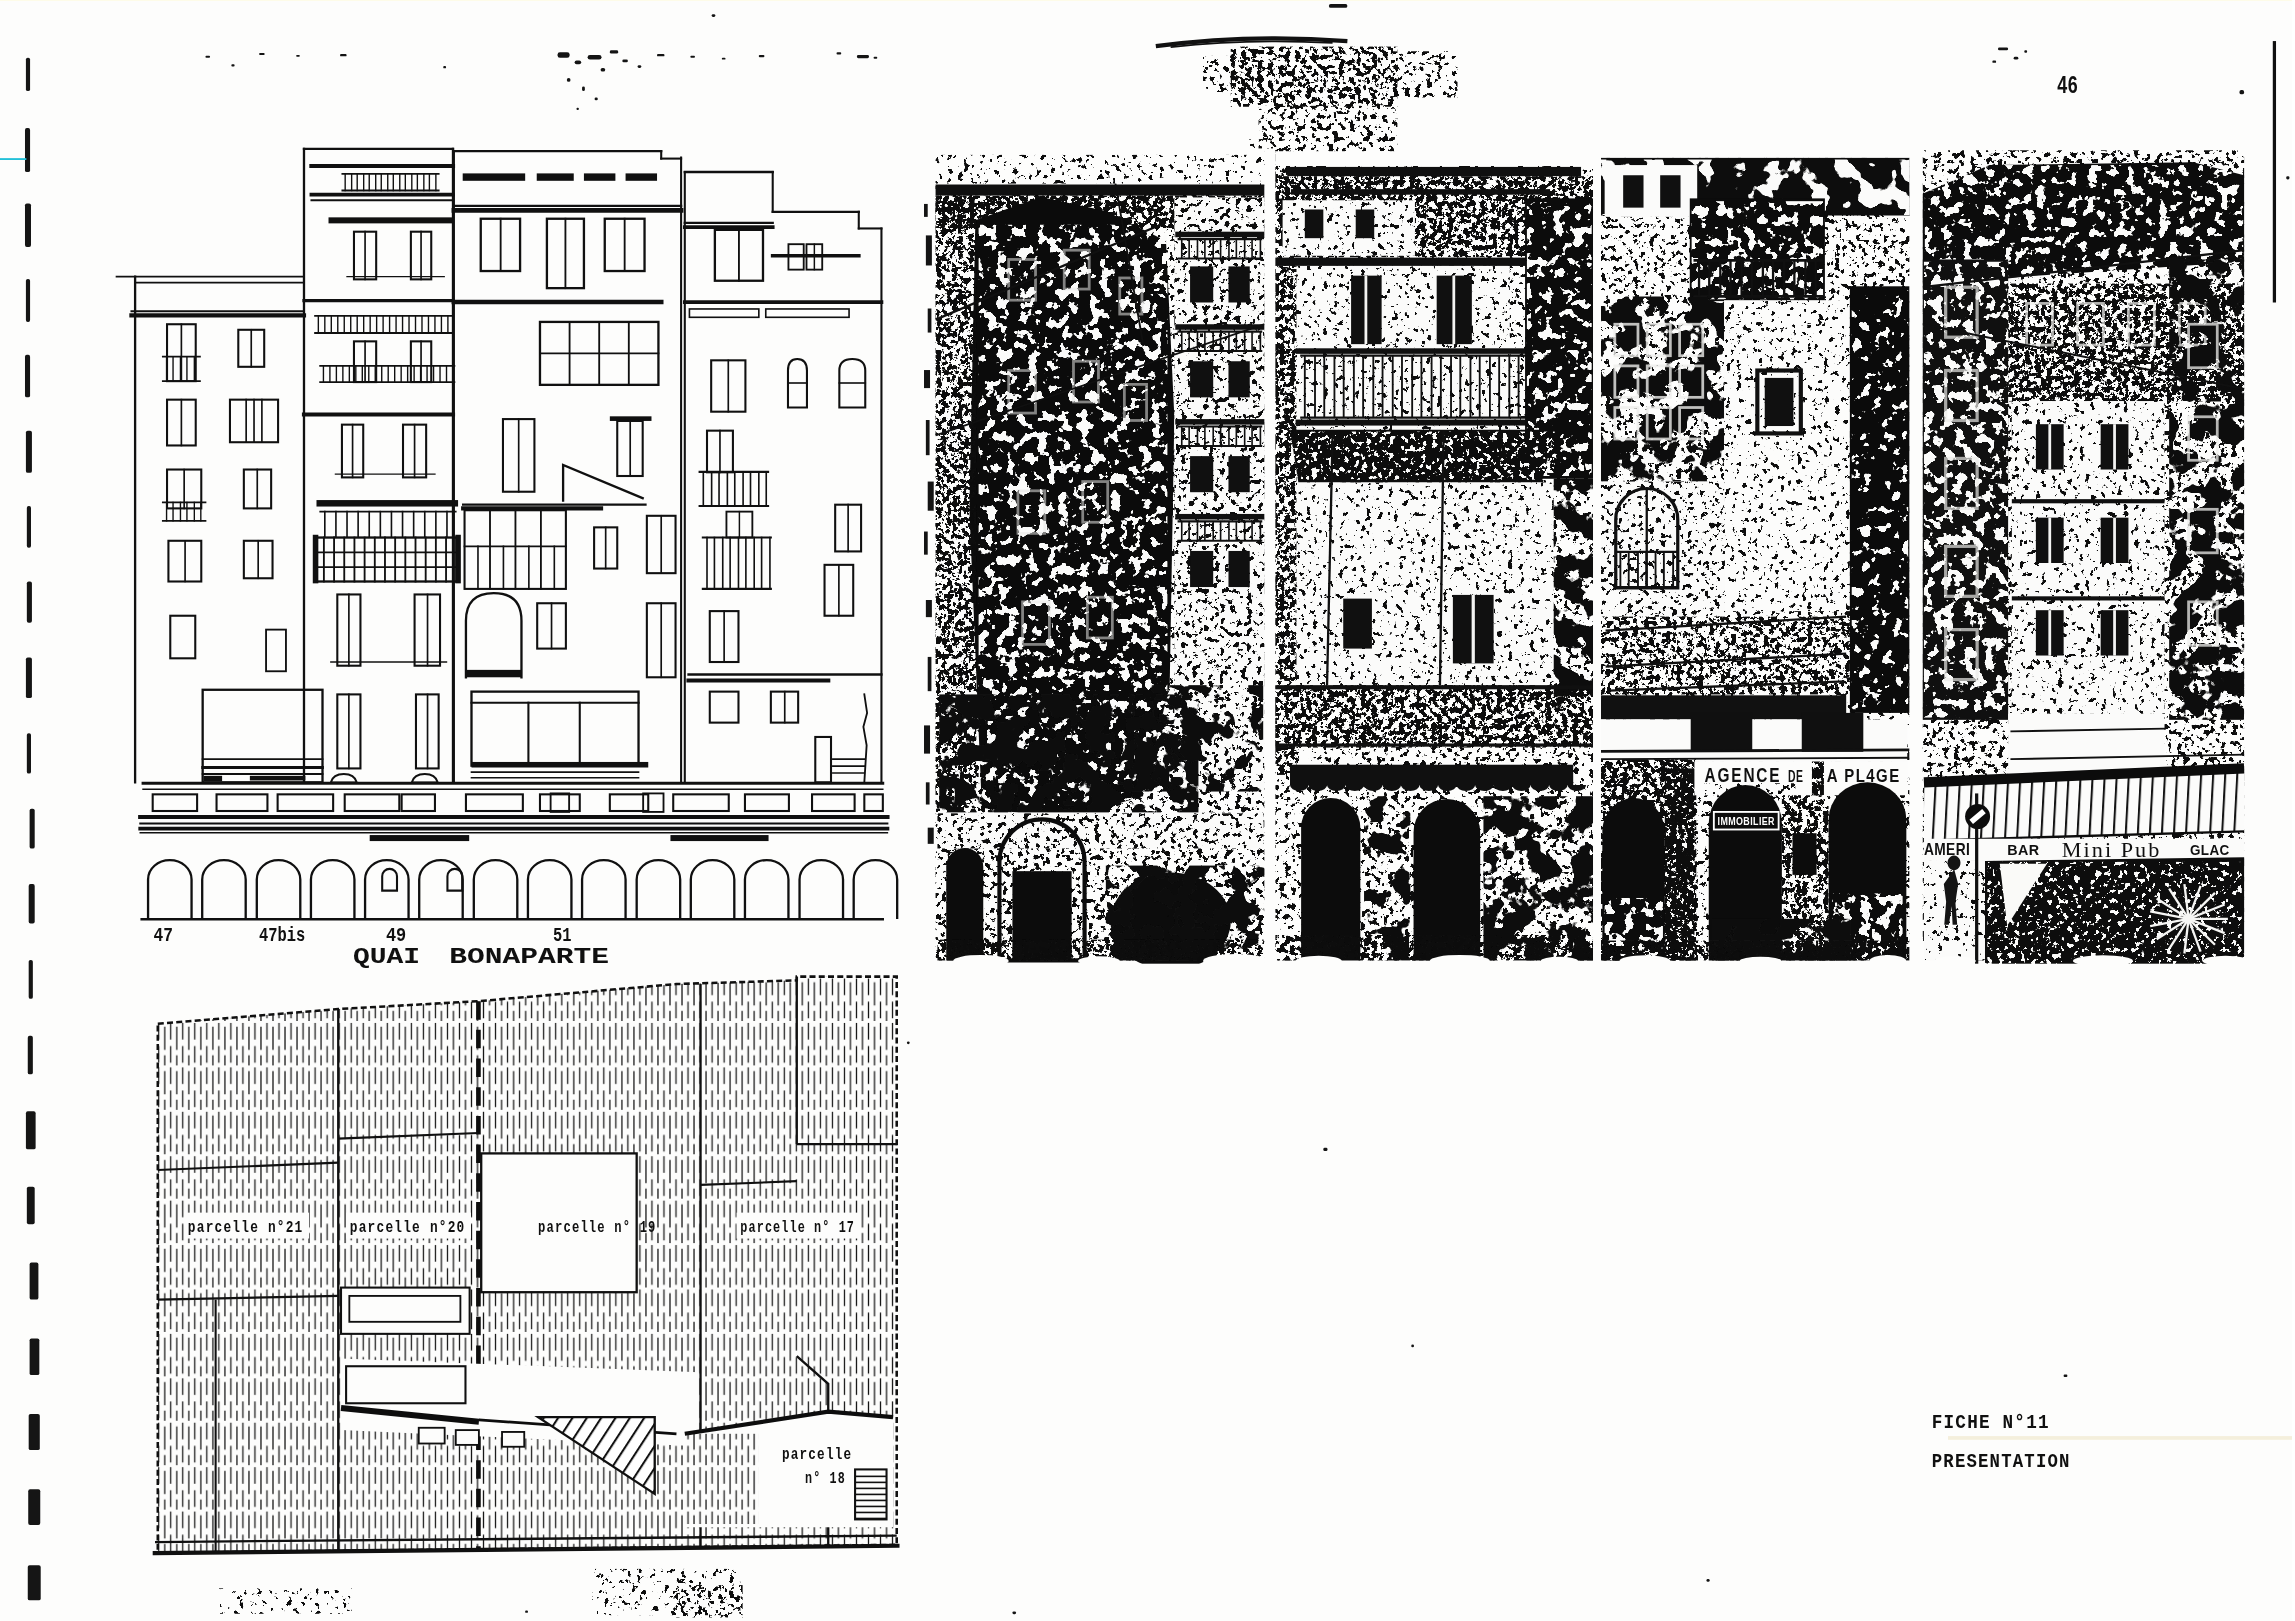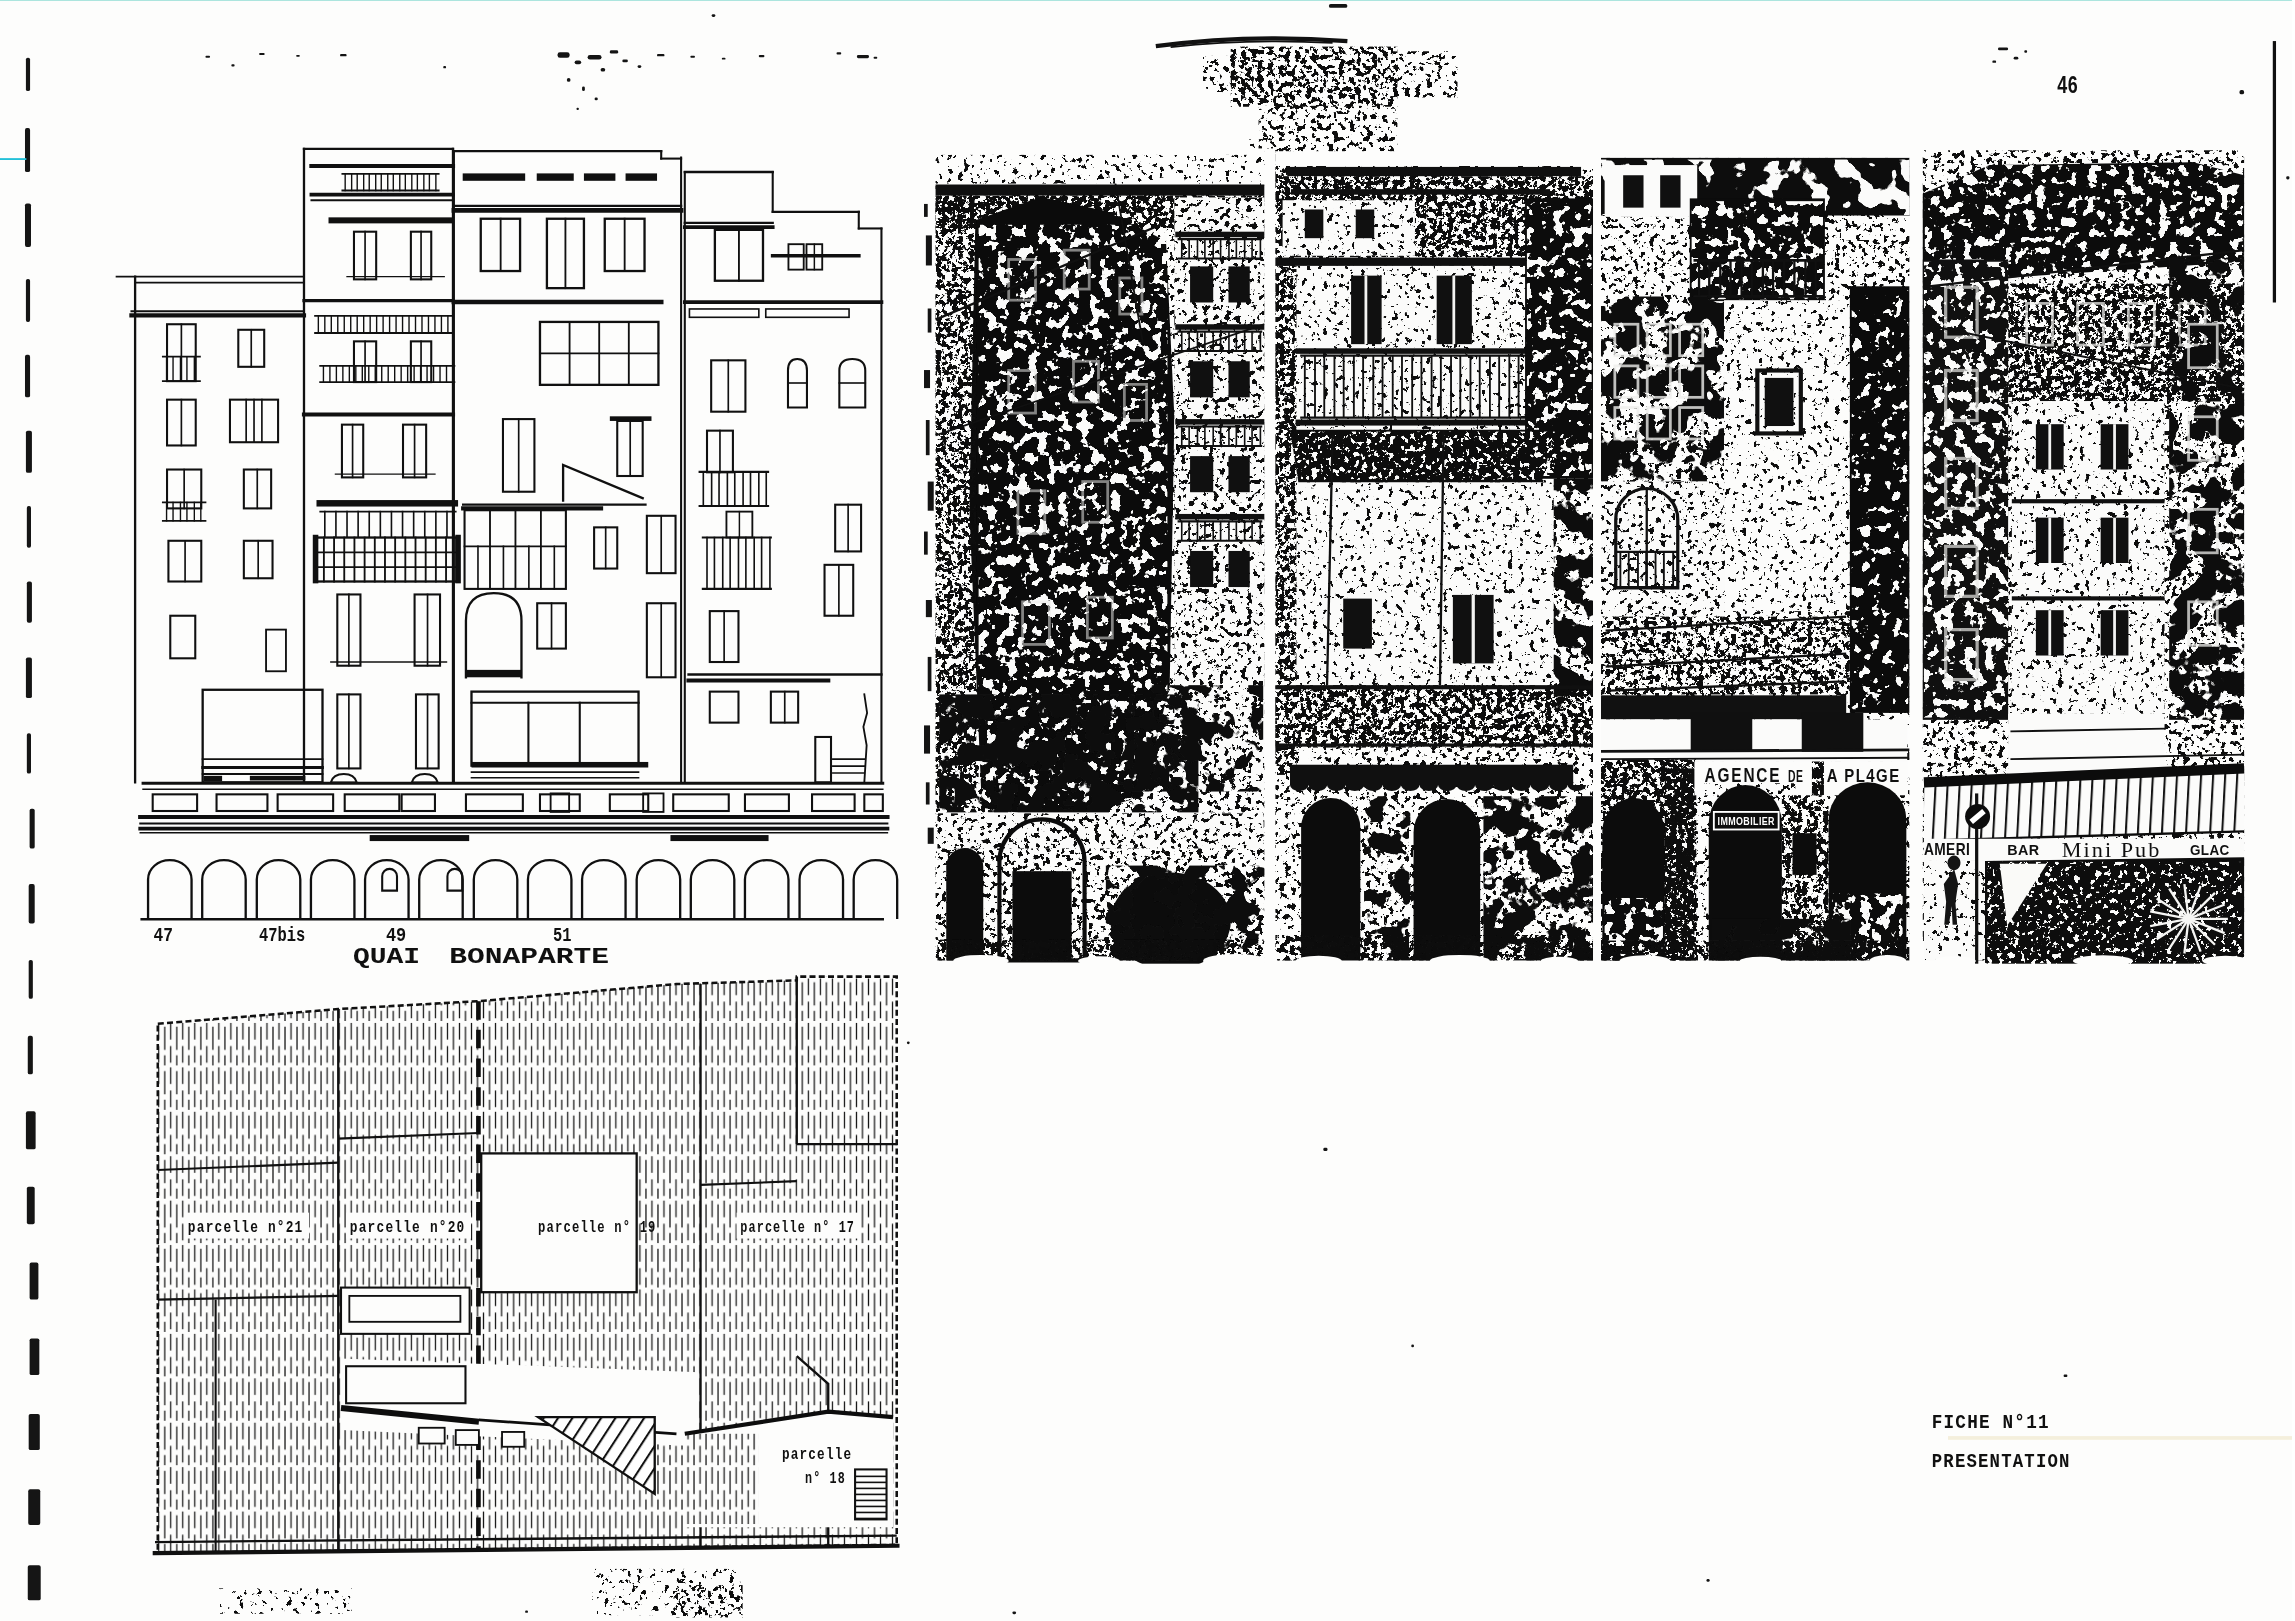--- a/index.html
+++ b/index.html
@@ -1,12 +1,12 @@
 <!DOCTYPE html>
-<html style="font-size:7.4px"><head><meta charset="utf-8"><title>46</title><style>html,body{margin:0;padding:0;background:#fff}.page{position:relative;width:2292px;height:1622px;background:#14b8a6;overflow:hidden}</style></head><body>
+<html style="font-size:7.4px"><head><meta charset="utf-8"><title>46</title><style>html,body{margin:0;padding:0;background:#fff}.page{position:relative;width:2292px;height:1622px;background:#fef9c3;overflow:hidden}</style></head><body>
 <div class="page">
 <svg width="2295" height="1622" viewBox="0 0 4960 3504" xmlns="http://www.w3.org/2000/svg">
 <defs>
         <filter id="d10" x="-1%" y="-1%" width="102%" height="102%">
           <feTurbulence type="fractalNoise" baseFrequency="0.045" numOctaves="3" seed="5" result="n"></feTurbulence>
           <feColorMatrix in="n" type="matrix" values="0 0 0 0 0 0 0 0 0 0 0 0 0 0 0 20 20 20 0 -34.375" result="m"></feColorMatrix>
           <feComposite in="SourceGraphic" in2="m" operator="in"></feComposite>
         </filter>
         <filter id="d10b" x="-1%" y="-1%" width="102%" height="102%">
           <feTurbulence type="fractalNoise" baseFrequency="0.02" numOctaves="3" seed="5" result="n"></feTurbulence>

